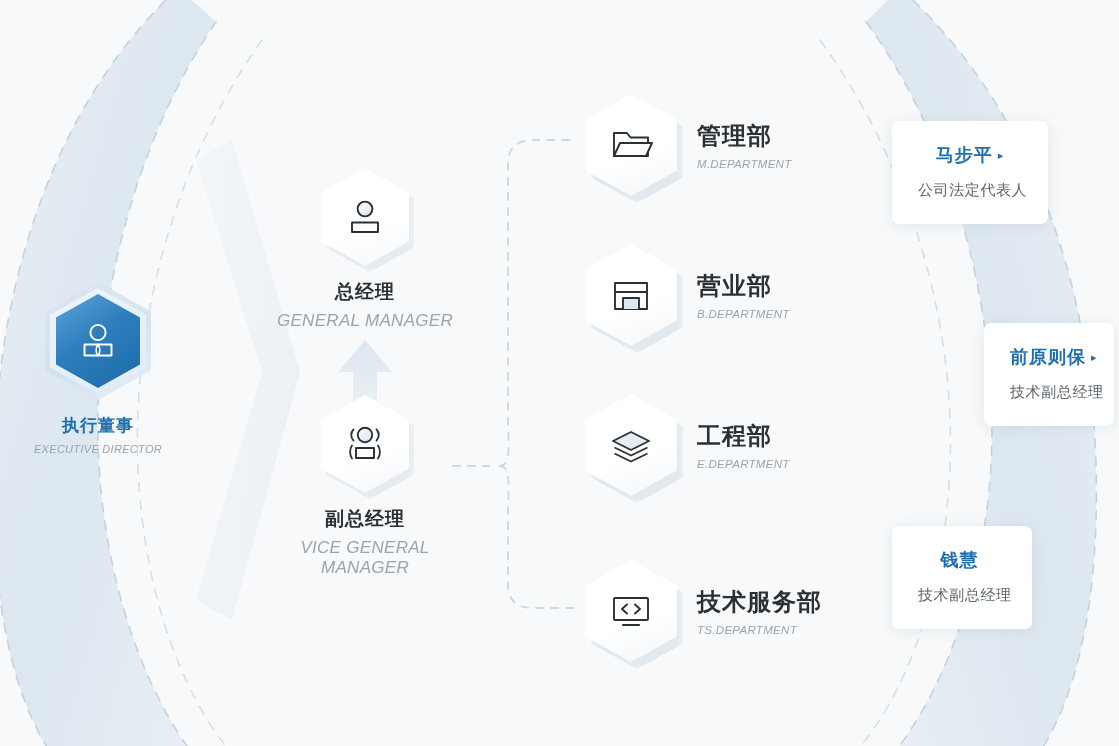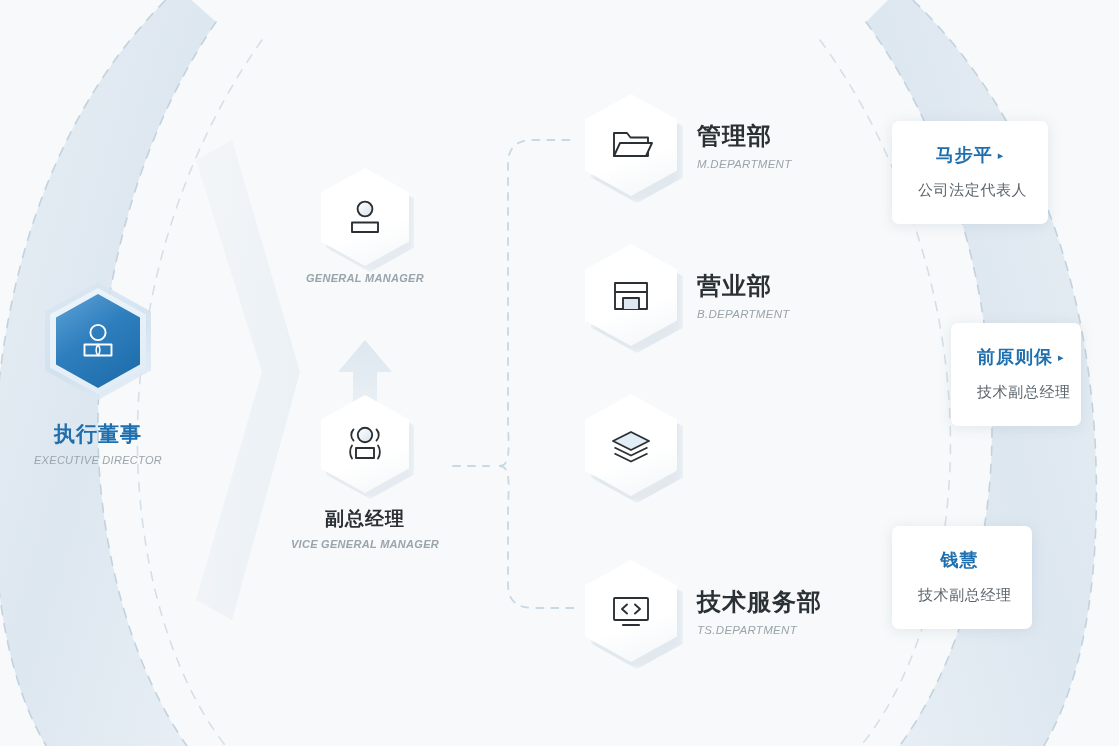--- a/index.html
+++ b/index.html
@@ -50,22 +50,22 @@
     clip-path: polygon(50% 0%, 100% 25%, 100% 75%, 50% 100%, 0% 75%, 0% 25%);
   }
   .hex-core {
     position: absolute; left: 11px; top: 12px;
     width: 84px; height: 94px;
     background: linear-gradient(145deg,#5fa3d8 0%, #2e7ebd 45%, #1c6aa8 100%);
     clip-path: polygon(50% 0%, 100% 25%, 100% 75%, 50% 100%, 0% 75%, 0% 25%);
     display: flex; align-items: center; justify-content: center;
   }
   .exec-title {
-    margin-top: 20px;
-    font-size: 21px; font-weight: bold;
+    margin-top: 14px;
+    font-size: 17px; font-weight: bold;
     color: #1f6fae; letter-spacing: 1px; text-align: center;
   }
   .exec-sub {
     margin-top: 6px;
     font-size: 11px; font-style: italic;
     color: #9aa4ab; letter-spacing: .3px;
   }
 
   
   .mgr-node { width: 200px; text-align: center; }
@@ -89,23 +89,22 @@
     clip-path: polygon(50% 0%, 100% 25%, 100% 75%, 50% 100%, 0% 75%, 0% 25%);
     display: flex; align-items: center; justify-content: center;
   }
   .mgr-title {
     margin-top: 13px;
     font-size: 19px; font-weight: bold; color: #2b3034;
     letter-spacing: 1px;
   }
   .mgr-sub {
     margin-top: 6px;
-    font-size: 11px; font-style: italic; color: #9aa4ab;
+    font-size: 17px; font-style: italic; color: #9aa4ab;
     letter-spacing: .3px;
-    font-weight: bold;
   }
   #mgr-gm   { left: 265px; top: 168px; }
   #mgr-vgm  { left: 265px; top: 395px; }
 
   
   .dept-node {
     display: flex; align-items: center;
     width: 330px;
   }
   .dept-hex-wrap {
@@ -160,21 +159,21 @@
   .person-name .arrow {
     font-size: 11px; margin-left: 5px;
     color: #1f6fae; position: relative; top: -2px;
   }
   .person-role {
     margin-top: 14px;
     font-size: 15px; color: #5c656c; letter-spacing: .6px;
     white-space: nowrap;
   }
   #person-0 { position: absolute; left: 892px; top: 113px; width: 156px; }
-  #person-1 { position: absolute; left: 951px; top: 315px; width: 130px; }
+  #person-1 { position: absolute; left: 984px; top: 315px; width: 130px; }
   #person-2 { position: absolute; left: 892px; top: 518px; width: 140px; }
 </style>
 </head>
 <body>
 
 <div id="stage">
 
   <svg id="bg-svg" viewBox="0 0 1119 746">
     <defs>
       <linearGradient id="arcGradL" x1="0" y1="0" x2="1" y2="1">
@@ -265,20 +264,21 @@
             <linearGradient id="headG" x1="0" y1="0" x2="1" y2="1">
               <stop offset="0%" stop-color="#ffffff"></stop>
               <stop offset="100%" stop-color="#d7e3ec"></stop>
             </linearGradient>
           </defs>
           <circle cx="21" cy="13" r="7.4" fill="url(#headG)" stroke="#2b3034" stroke-width="1.9"></circle>
           <path d="M 8,26.5 L 34,26.5 L 34,36 L 8,36 Z" fill="none" stroke="#2b3034" stroke-width="1.9" stroke-linejoin="round"></path>
         </svg>
       </div>
     </div>
+    <div class="mgr-title">总经理</div>
     <div class="mgr-sub">GENERAL MANAGER</div>
   </div>
 
   <div class="node mgr-node" id="mgr-vgm">
     <div class="hex-gray-wrap">
       <div class="hex-gray-shadow"></div>
       <div class="hex-gray">
         <svg width="44" height="44" viewBox="0 0 44 44">
           <defs>
             <linearGradient id="headG2" x1="0" y1="0" x2="1" y2="1">
@@ -336,20 +336,24 @@
     <div class="dept-hex-wrap">
       <div class="dept-hex-shadow"></div>
       <div class="dept-hex">
         <svg width="46" height="40" viewBox="0 0 46 40">
           <path d="M 23,7 L 41,16 L 23,25 L 5,16 Z" fill="#e3edf5" stroke="#2b3034" stroke-width="1.9" stroke-linejoin="round"></path>
           <path d="M 6.5,22.5 L 23,30.5 L 39.5,22.5" fill="none" stroke="#2b3034" stroke-width="1.9" stroke-linejoin="round"></path>
           <path d="M 6.5,28.5 L 23,36.5 L 39.5,28.5" fill="none" stroke="#2b3034" stroke-width="1.9" stroke-linejoin="round"></path>
         </svg>
       </div>
     </div>
+    <div class="dept-text">
+      <div class="dept-title">工程部</div>
+      <div class="dept-sub">E.DEPARTMENT</div>
+    </div>
   </div>
 
   <div class="node dept-node" id="dept-3">
     <div class="dept-hex-wrap">
       <div class="dept-hex-shadow"></div>
       <div class="dept-hex">
         <svg width="46" height="40" viewBox="0 0 46 40">
           <rect x="6" y="7" width="34" height="22" rx="1" fill="none" stroke="#2b3034" stroke-width="1.9"></rect>
           <path d="M 19,13.5 L 14,18 L 19,22.5" fill="none" stroke="#2b3034" stroke-width="1.9" stroke-linecap="round" stroke-linejoin="round"></path>
           <path d="M 27,13.5 L 32,18 L 27,22.5" fill="none" stroke="#2b3034" stroke-width="1.9" stroke-linecap="round" stroke-linejoin="round"></path>

